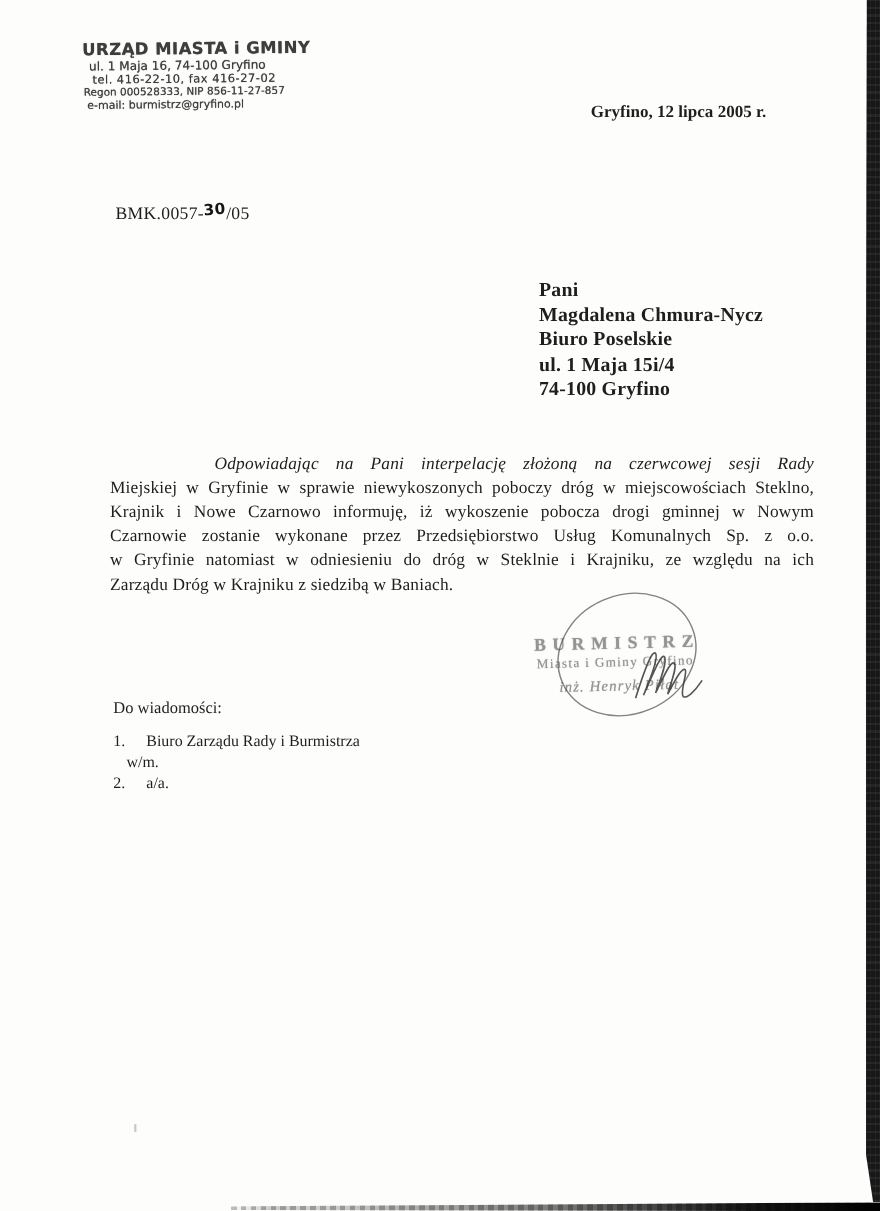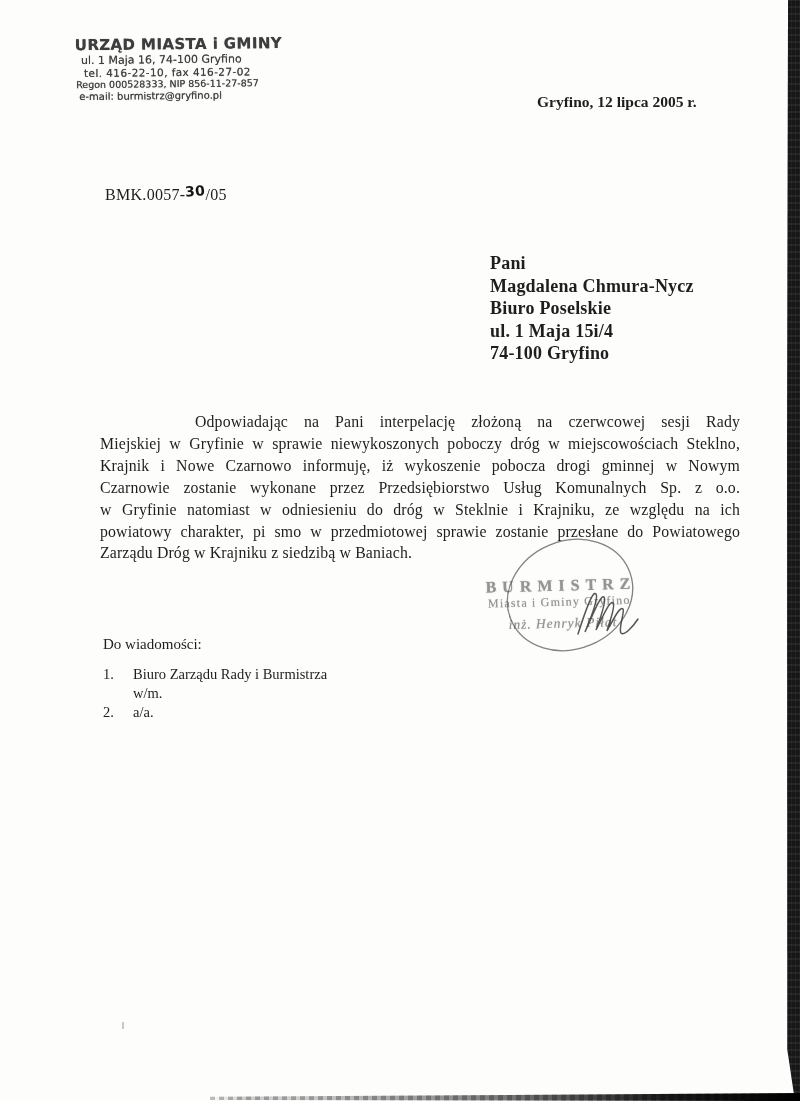--- a/index.html
+++ b/index.html
@@ -36,39 +36,39 @@
   .recipient {
     position:absolute; left:490px; top:252px;
     font-weight:bold; font-size:18px; line-height:22.5px; letter-spacing:0.2px;
   }
 
   .body-text {
     position:absolute; left:100px; top:411px; width:640px;
     font-size:15.8px; line-height:21.9px; letter-spacing:0.15px;
   }
   .body-line { text-align:justify; text-align-last:justify; }
-  .body-line.first { text-indent:95px; }
+  .body-line.first { text-indent:95px;font-style:italic; }
   .body-line.last  { text-align-last:left; }
 
   
   .stamp-block {
     position:absolute; left:486px; top:577px; width:200px;
     transform:rotate(-1.5deg); color:#828282; opacity:0.85;
   }
   .stamp-title { font-size:16px; font-weight:bold; letter-spacing:6px; line-height:16px; text-shadow:0 0 1.2px #9a9a9a; }
   .stamp-sub   { font-size:12px; letter-spacing:1.2px; line-height:14px; margin:1px 0 0 2px; text-shadow:0 0 1px #a0a0a0; }
   .stamp-name  { font-size:13.5px; font-style:italic; letter-spacing:1px; margin:7px 0 0 22px; text-shadow:0 0 1px #a0a0a0; }
   .sig-svg { position:absolute; left:490px; top:524px; }
 
   
   .cc-section { position:absolute; left:103px; top:636px; font-size:15px; }
   .cc-heading { margin-bottom:12px; }
   .cc-item { display:flex; line-height:19px; font-size:14.5px; }
   .cc-num  { width:30px; }
-  .cc-sub  { margin-left:30px; line-height:19px; font-size:14.5px; }
+  .cc-sub  { margin-left:12px; line-height:19px; font-size:14.5px; }
 
   
   .scan-right {
     position:absolute; top:0; right:0; width:13px; height:1093px;
     background:
       repeating-linear-gradient(0deg, rgba(255,255,255,0.06) 0 2px, rgba(0,0,0,0) 2px 7px),
       repeating-linear-gradient(90deg, rgba(60,60,60,0.25) 0 1px, rgba(0,0,0,0) 1px 4px),
       #171717;
     clip-path: polygon(8% 0, 100% 0, 100% 100%, 52% 100%, 2% 96%, 0 40%);
   }
@@ -113,21 +113,20 @@
     <div>ul. 1 Maja 15i/4</div>
     <div>74-100 Gryfino</div>
   </div>
 
   <div class="body-text">
     <div class="body-line first">Odpowiadając na Pani interpelację złożoną na czerwcowej sesji Rady</div>
     <div class="body-line">Miejskiej w Gryfinie w sprawie niewykoszonych poboczy dróg w miejscowościach Steklno,</div>
     <div class="body-line">Krajnik i Nowe Czarnowo informuję, iż wykoszenie pobocza drogi gminnej w Nowym</div>
     <div class="body-line">Czarnowie zostanie wykonane przez Przedsiębiorstwo Usług Komunalnych Sp. z o.o.</div>
     <div class="body-line">w Gryfinie natomiast w odniesieniu do dróg w Steklnie i Krajniku, ze względu na ich</div>
-    <div class="body-line">powiatowy charakter, pi smo w przedmiotowej sprawie zostanie przesłane do Powiatowego</div>
     <div class="body-line last">Zarządu Dróg w Krajniku z siedzibą w Baniach.</div>
   </div>
 
   <div class="stamp-block">
     <div class="stamp-title">BURMISTRZ</div>
     <div class="stamp-sub">Miasta i Gminy Gryfino</div>
     <div class="stamp-name">inż. Henryk Piłat</div>
   </div>
 
   <svg class="sig-svg" width="200" height="145" viewBox="0 0 200 145" aria-hidden="true">

